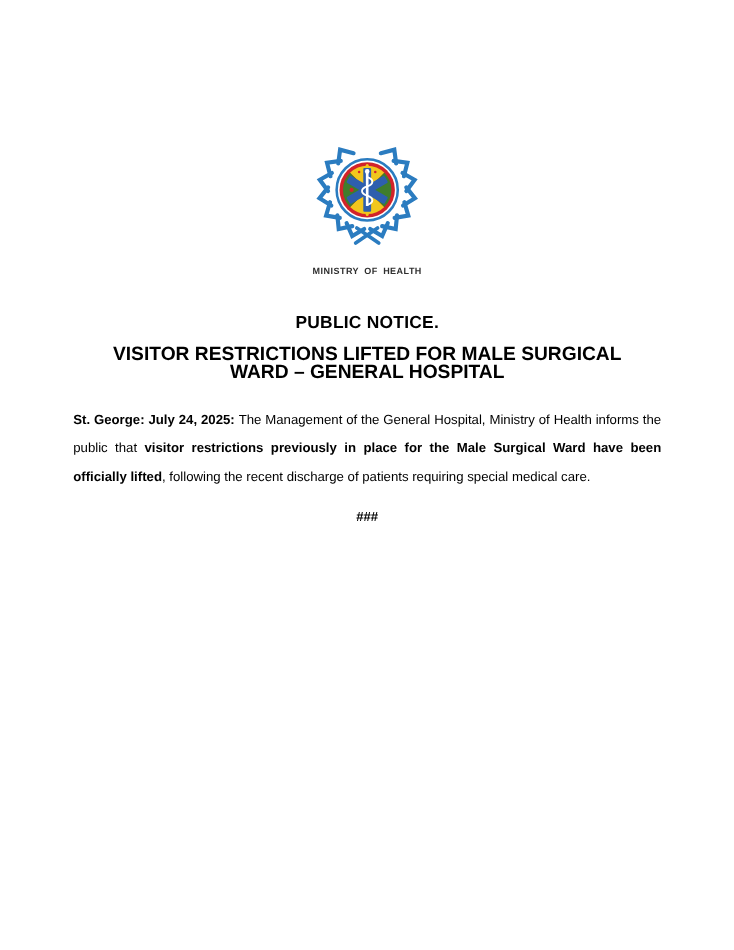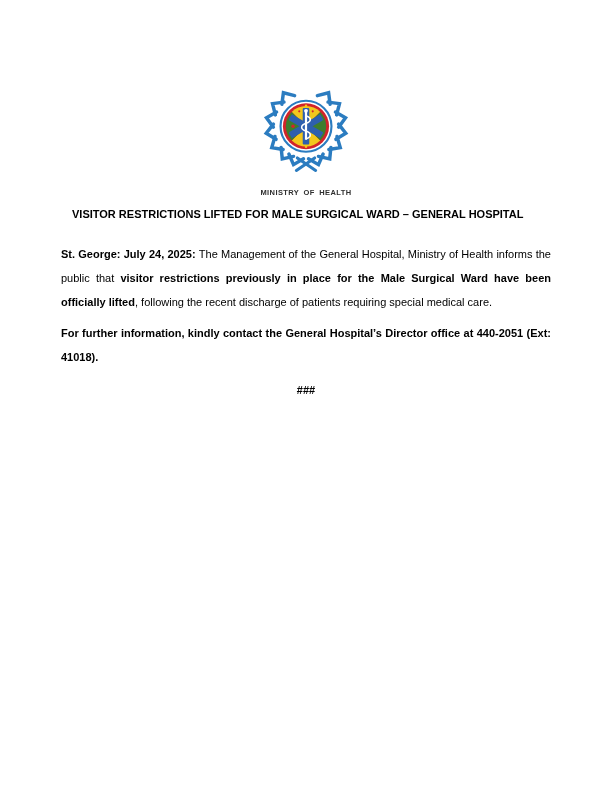--- a/index.html
+++ b/index.html
@@ -11,21 +11,21 @@
     position: relative;
     width: 612px;
     height: 792px;
     margin: 0 auto;
     background: #ffffff;
     font-family: "Liberation Sans", "DejaVu Sans", sans-serif;
     color: #000000;
     overflow: hidden;
   }
   .logo-block {
-    padding-top: 82px;
+    padding-top: 114px;
     text-align: center;
   }
   .logo-svg {
     width: 116px;
     height: 100px;
     display: inline-block;
   }
   .logo-caption {
     margin-top: 2px;
     font-size: 7.5px;
@@ -38,22 +38,22 @@
     margin: 30px 0 0 0;
     text-align: center;
     font-size: 14.5px;
     font-weight: bold;
     letter-spacing: 0.2px;
     line-height: 18px;
   }
   .subtitle {
     margin: 10px auto 0 auto;
     max-width: 468px;
-    text-align: left;
-    font-size: 11px;
+    text-align: center;
+    font-size: 16px;
     font-weight: bold;
     line-height: 15px;
   }
   .body-text {
     margin: 20px 61px 15px 61px;
     font-size: 11px;
     line-height: 24px;
     text-align: justify;
   }
   .body-text p {
@@ -146,23 +146,23 @@
         <circle cx="46.5" cy="46" r="1.8" fill="var(--red, #d2232a)"></circle>
         <circle cx="53" cy="30.5" r="1.1" fill="var(--red, #d2232a)"></circle>
         <circle cx="67" cy="30.5" r="1.1" fill="var(--red, #d2232a)"></circle>
         <circle cx="60" cy="24.8" r="1.3" fill="var(--yellow, #f2c71d)"></circle>
         <circle cx="60" cy="67.4" r="1.3" fill="var(--yellow, #f2c71d)"></circle>
       </g>
     </svg>
     <div class="logo-caption">MINISTRY OF HEALTH</div>
   </div>
 
+  <h1 class="title">PUBLIC NOTICE.</h1>
 
   <h2 class="subtitle">VISITOR RESTRICTIONS LIFTED FOR MALE SURGICAL WARD – GENERAL HOSPITAL</h2>
 
   <div class="body-text">
       <p><strong>St. George: July 24, 2025: </strong><span>The Management of the General Hospital, Ministry of Health informs the public that </span><strong>visitor restrictions previously in place for the Male Surgical Ward have been officially lifted</strong><span>, following the recent discharge of patients requiring special medical care.</span></p>
-      <p><strong>For further information, kindly contact the General Hospital’s Director office at 440-2051 (Ext: 41018).</strong></p>
     </div>
 
   <div class="end-mark">###</div>
 
 </div>
 
 </body></html>

